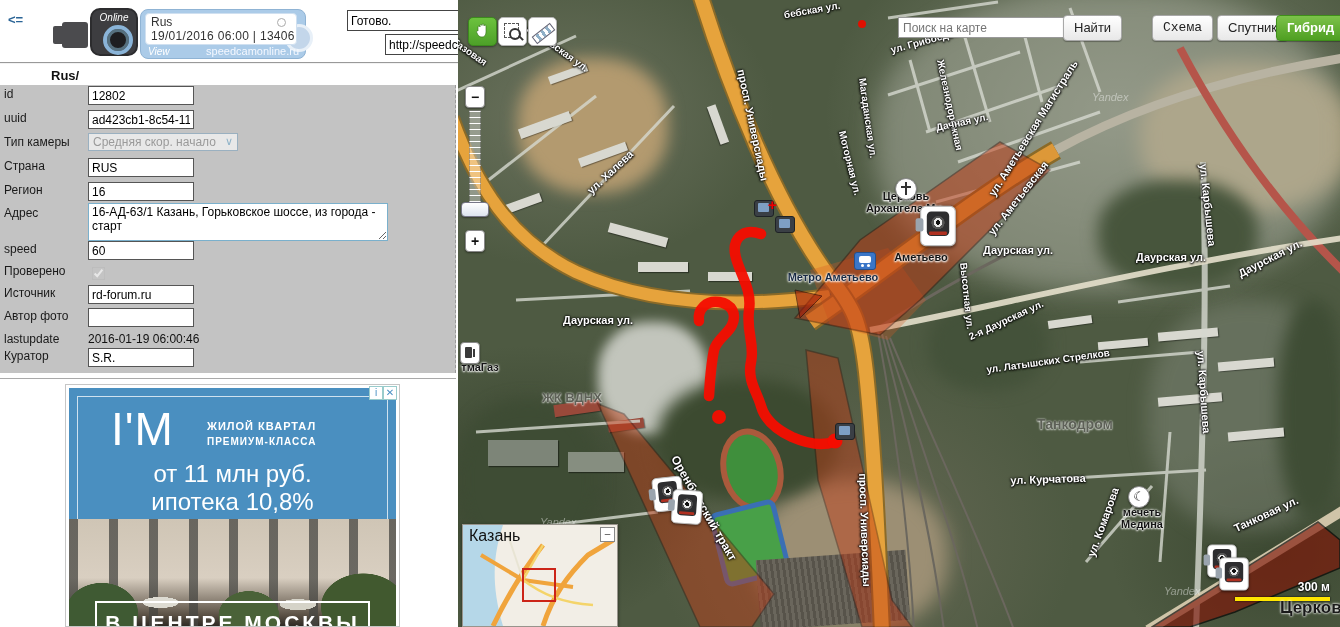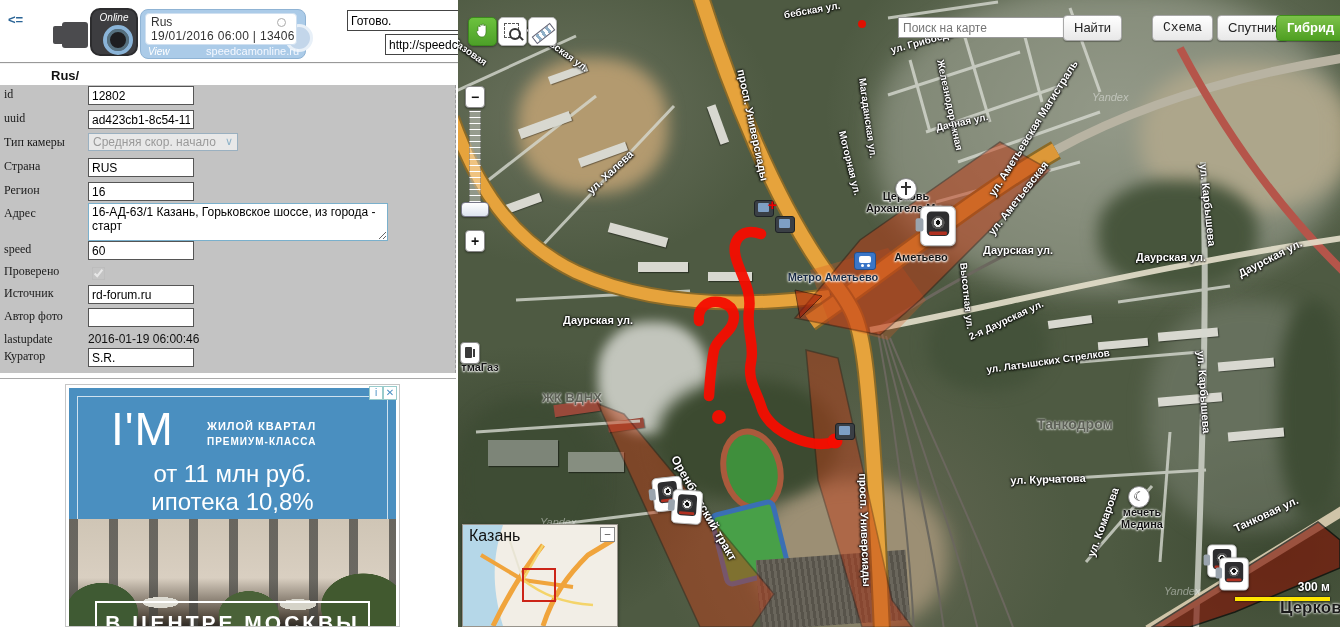--- a/index.html
+++ b/index.html
@@ -21,21 +21,21 @@
   .info-panel{left:140px;top:9px;width:166px;height:50px;background:#abcbe8;border:1px solid #8fb3d4;border-radius:8px;box-sizing:border-box;}
   .info-white{position:absolute;left:4px;top:3px;width:150px;height:30px;background:#fff;border-radius:4px;border:1px solid #d0e0f0;}
   .info-rus{position:absolute;left:5px;top:1px;font-size:12px;color:#333;}
   .info-dt{position:absolute;left:5px;top:15px;font-size:12px;color:#333;letter-spacing:.3px;}
   .info-dot{position:absolute;right:10px;top:4px;width:7px;height:7px;border:1px solid #aaa;border-radius:50%;}
   .info-view{position:absolute;left:7px;bottom:1px;color:#fff;font-size:10px;font-style:italic;cursor:pointer;}
   .info-site{position:absolute;right:6px;bottom:1px;color:#f4f8ff;font-size:11px;}
   .info-cam{position:absolute;right:-8px;top:14px;width:22px;height:22px;border-radius:50%;background:#c3d6ea;border:3px solid #e8f0f8;}
   .ruspath{left:4px;top:68px;font-weight:bold;font-size:13px;margin-left:47px;}
   #graypanel{left:0;top:85px;width:456px;height:288px;background:#c3c3c3;border-right:1px dashed #9a9a9a;box-sizing:border-box;}
-  .flabel{position:absolute;left:4px;font-size:12px;color:#1a1a1a;font-family:Liberation Serif, serif;}
+  .flabel{position:absolute;left:4px;font-size:12px;color:#1a1a1a;}
   .finput{position:absolute;left:88px;width:98px;height:15px;border:1px solid #555;font-size:12px;padding:1px 3px;font-family:inherit;background:#fff;}
   .fselect{position:absolute;left:88px;width:150px;height:18px;border:1px solid #9ab0c0;background:#e8e8e8;color:#9a9a9a;font-size:12px;padding:1px 4px;box-sizing:border-box;}
   .fselect .chev{position:absolute;right:4px;top:1px;color:#8fb3c8;font-size:11px;}
   .ftextarea{position:absolute;left:88px;top:203px;width:292px;height:34px;border:1px solid #7ab0cc;font-size:12px;padding:1px 3px;font-family:inherit;resize:both;}
   .ftext{position:absolute;left:88px;font-size:12px;}
   .fcheck{position:absolute;left:88px;width:13px;height:13px;}
   .panel-sep{left:0;top:378px;width:456px;height:0;border-top:1px solid #aaa;}
 
   
   #ad{left:65px;top:384px;width:335px;height:243px;border:1px solid #c6c6c6;background:#fff;box-sizing:border-box;cursor:pointer;overflow:hidden;}

